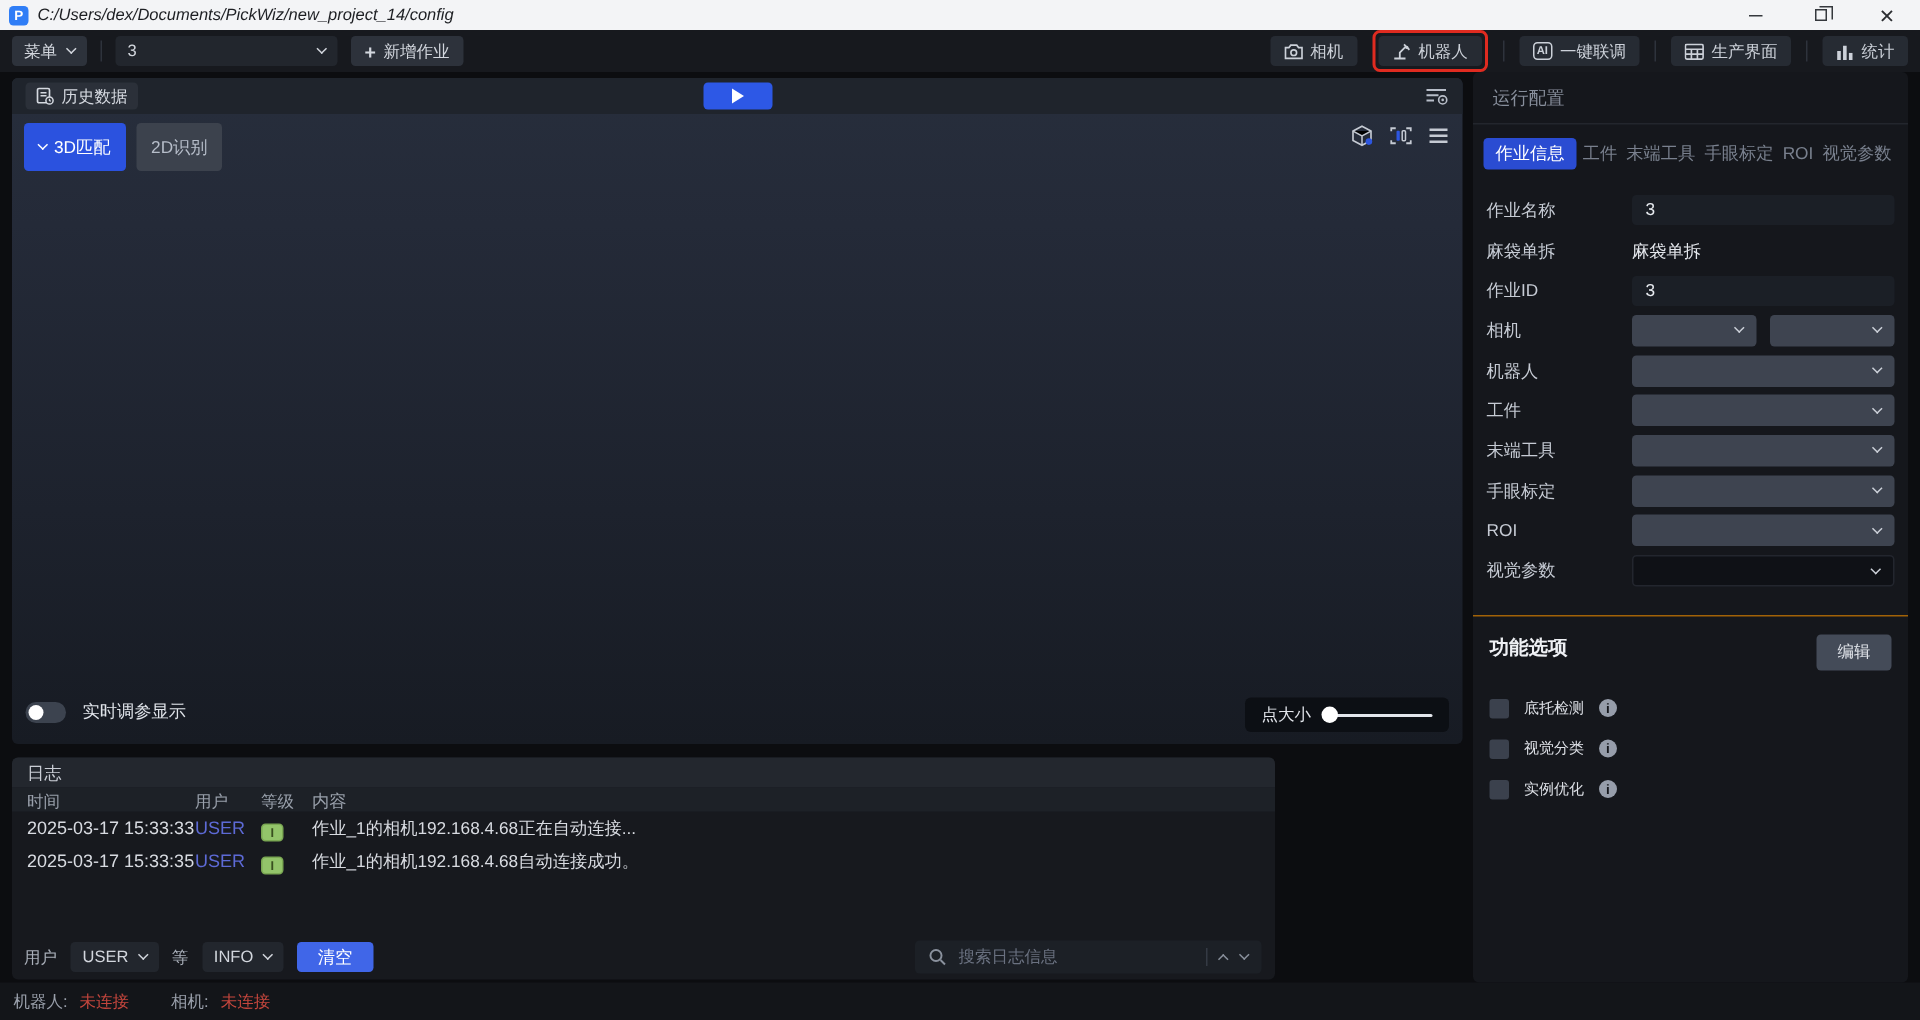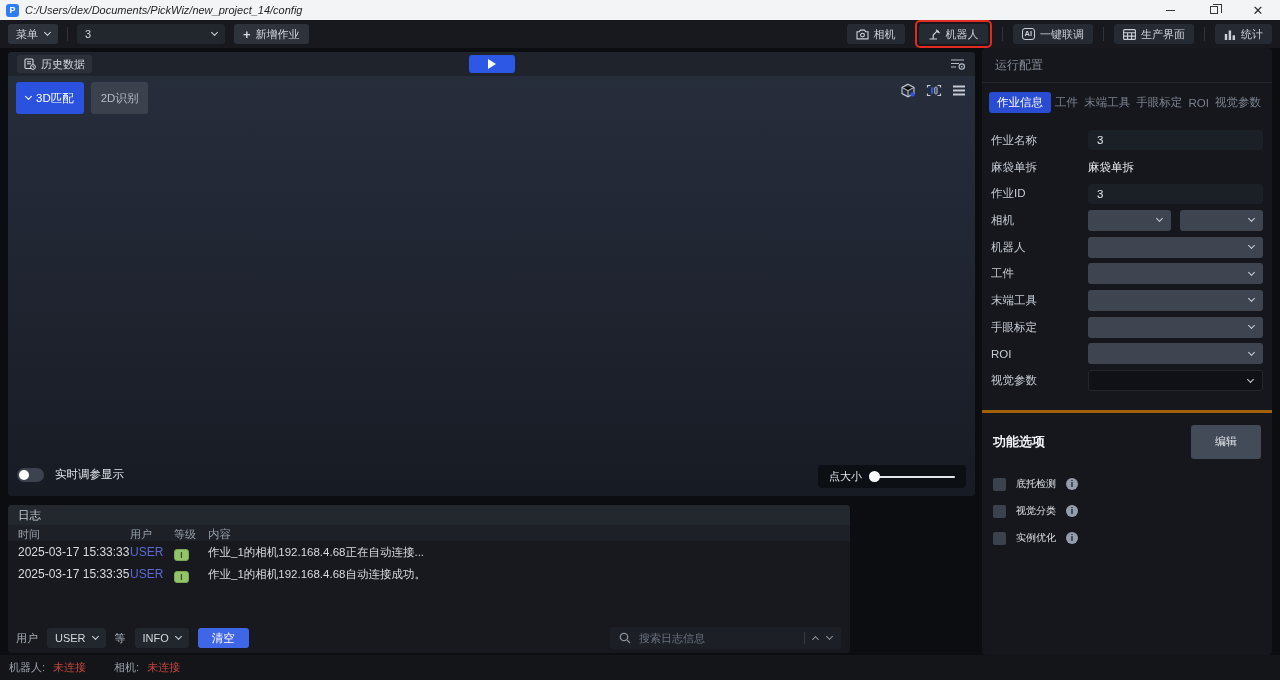--- a/index.html
+++ b/index.html
@@ -43,21 +43,21 @@
   .filter-btn{margin-left:auto;color:#b8bec9;}
   .vp-tabs{position:absolute;top:30px;left:8px;display:flex;gap:7px;}
   .vp-tab{height:20px;border-radius:3px;font-size:11.5px;display:flex;align-items:center;padding:16px 10px;gap:5px;}
   .vp-tab.active{background:#2b52df;color:#fff;}
   .vp-tab.inactive{background:#3c424d;color:#b6bdc9;}
   .vp-tools{position:absolute;top:31px;right:9px;display:flex;align-items:center;gap:10px;color:#c5cad3;}
   .vp-bottom-left{position:absolute;left:9px;bottom:14px;display:flex;align-items:center;gap:11px;}
   .toggle{width:27px;height:14px;background:#3c434f;border-radius:7px;position:relative;}
   .toggle-knob{position:absolute;left:2px;top:2px;width:10px;height:10px;background:#fff;border-radius:50%;}
   .toggle-label{font-size:11.5px;color:#e0e4ea;}
-  .pointsize{position:absolute;right:9px;bottom:8px;width:148px;height:23px;background:rgba(10,12,16,.8);border-radius:4px;display:flex;align-items:center;padding:0 11px;gap:9px;margin-top:44px;}
+  .pointsize{position:absolute;right:9px;bottom:8px;width:136px;height:23px;background:rgba(10,12,16,.8);border-radius:4px;display:flex;align-items:center;padding:0 11px;gap:9px;margin-top:44px;}
   .ps-label{font-size:11px;color:#e3e6ec;white-space:nowrap;}
   .ps-track{flex:1;height:2px;background:#e3e6ec;border-radius:1px;position:relative;}
   .ps-thumb{position:absolute;left:-2px;top:-4.5px;width:11px;height:11px;background:#fff;border-radius:50%;}
 
   
   .logpanel{position:absolute;left:8px;top:505px;width:842px;height:148px;background:#17191e;border-radius:4px;}
   .log-header{height:20px;background:#23272e;border-radius:4px 4px 0 0;display:flex;align-items:center;padding:0 10px;font-size:11.5px;color:#c9cdd5;}
   .log-cols{height:16px;background:#1d2127;position:relative;font-size:11px;color:#99a0ab;}
   .log-cols span{position:absolute;top:2px;}
   .log-row{position:relative;height:22px;font-size:12px;color:#d8dbe1;}
@@ -82,23 +82,23 @@
   .rp-tab{padding:3px 2px;white-space:nowrap;}
   .rp-tab.active{background:#2a4cd2;color:#fff;border-radius:3px;padding:3px 8px;}
   .rp-fields{padding:14px 9px 0;}
   .rp-row{display:flex;align-items:center;height:26.7px;}
   .rp-label{width:97px;font-size:11.5px;color:#c6cbd4;flex:none;}
   .rp-input{flex:1;height:20px;background:#1b1f26;border:none;border-radius:3px;color:#e8ebf0;font-size:11.5px;padding:0 9px;outline:none;font-family:"Liberation Sans",sans-serif;}
   .rp-text{flex:1;font-size:11.5px;color:#e4e7ec;}
   .rp-select{flex:1;height:21px;background:#3e4450;border-radius:3px;display:flex;align-items:center;justify-content:flex-end;padding:0 9px;color:#ccd1d9;}
   .rp-select.dark{background:#0f1116;border:1px solid #23262e;}
   .rp-pair{flex:1;display:flex;gap:9px;}
-  .rp-funcs{margin-top:16px;padding:12px 11px 0;border-top:3px solid #a16207;display:flex;align-items:center;}
+  .rp-funcs{margin-top:16px;padding:12px 11px 0;border-top:1px solid #a16207;display:flex;align-items:flex-start;}
   .rp-func-title{font-size:13px;color:#eef0f4;font-weight:bold;}
-  .edit-btn{margin-left:auto;height:34px;background:#444b58;border-radius:3px;color:#e3e6ec;font-size:11px;display:flex;align-items:center;padding:0 24px;}
+  .edit-btn{margin-left:auto;height:24px;background:#444b58;border-radius:3px;color:#e3e6ec;font-size:11px;display:flex;align-items:center;padding:0 14px;}
   .rp-opts{padding:12px 11px 0;}
   .opt-row{display:flex;align-items:center;height:27px;gap:10px;}
   .checkbox{width:13px;height:13px;background:#3b414d;border-radius:2px;flex:none;}
   .opt-label{font-size:10px;color:#dde0e6;}
   .info-icon{width:12px;height:12px;border-radius:50%;background:#969daa;color:#15171c;font-size:9px;font-weight:bold;display:flex;align-items:center;justify-content:center;line-height:1;}
 
   
   .statusbar{position:absolute;left:0;bottom:0;width:1280px;height:25px;background:#131519;display:flex;align-items:center;padding:0 9px;font-size:11px;color:#9aa0ab;}
   .status-bad{color:#c4463d;margin-left:8px;}
   .cam-group{margin-left:28px;}

